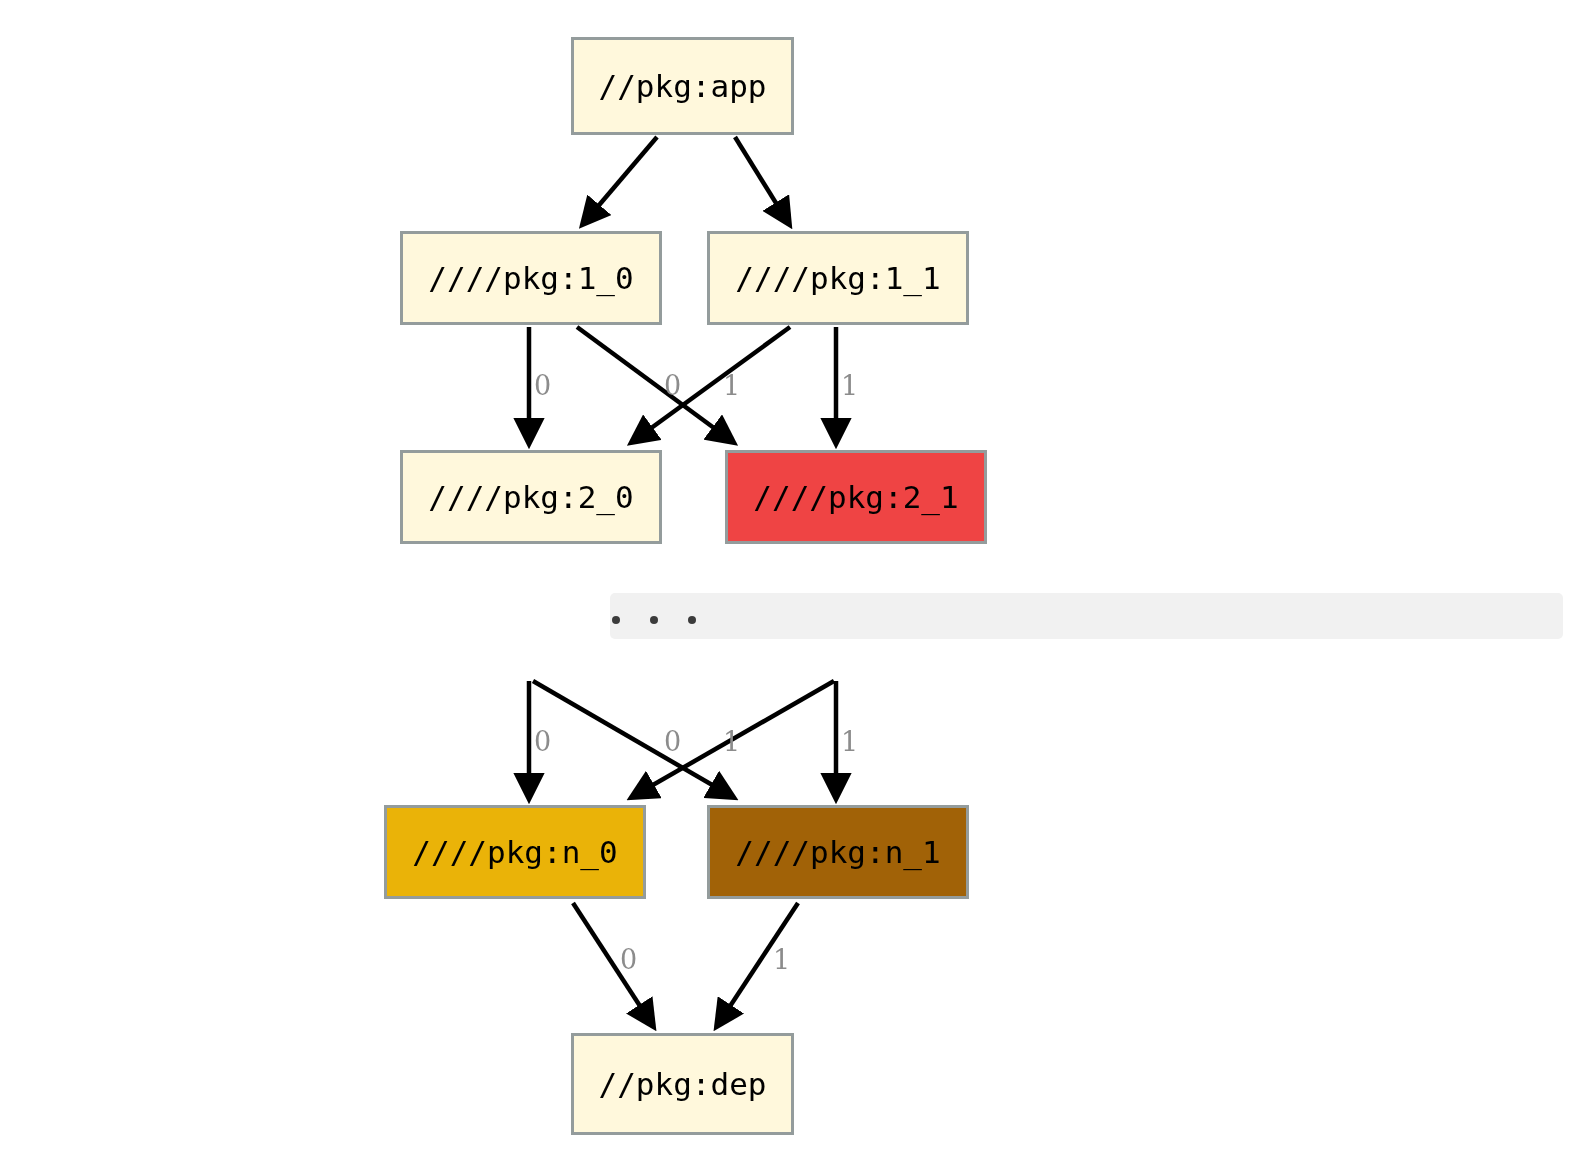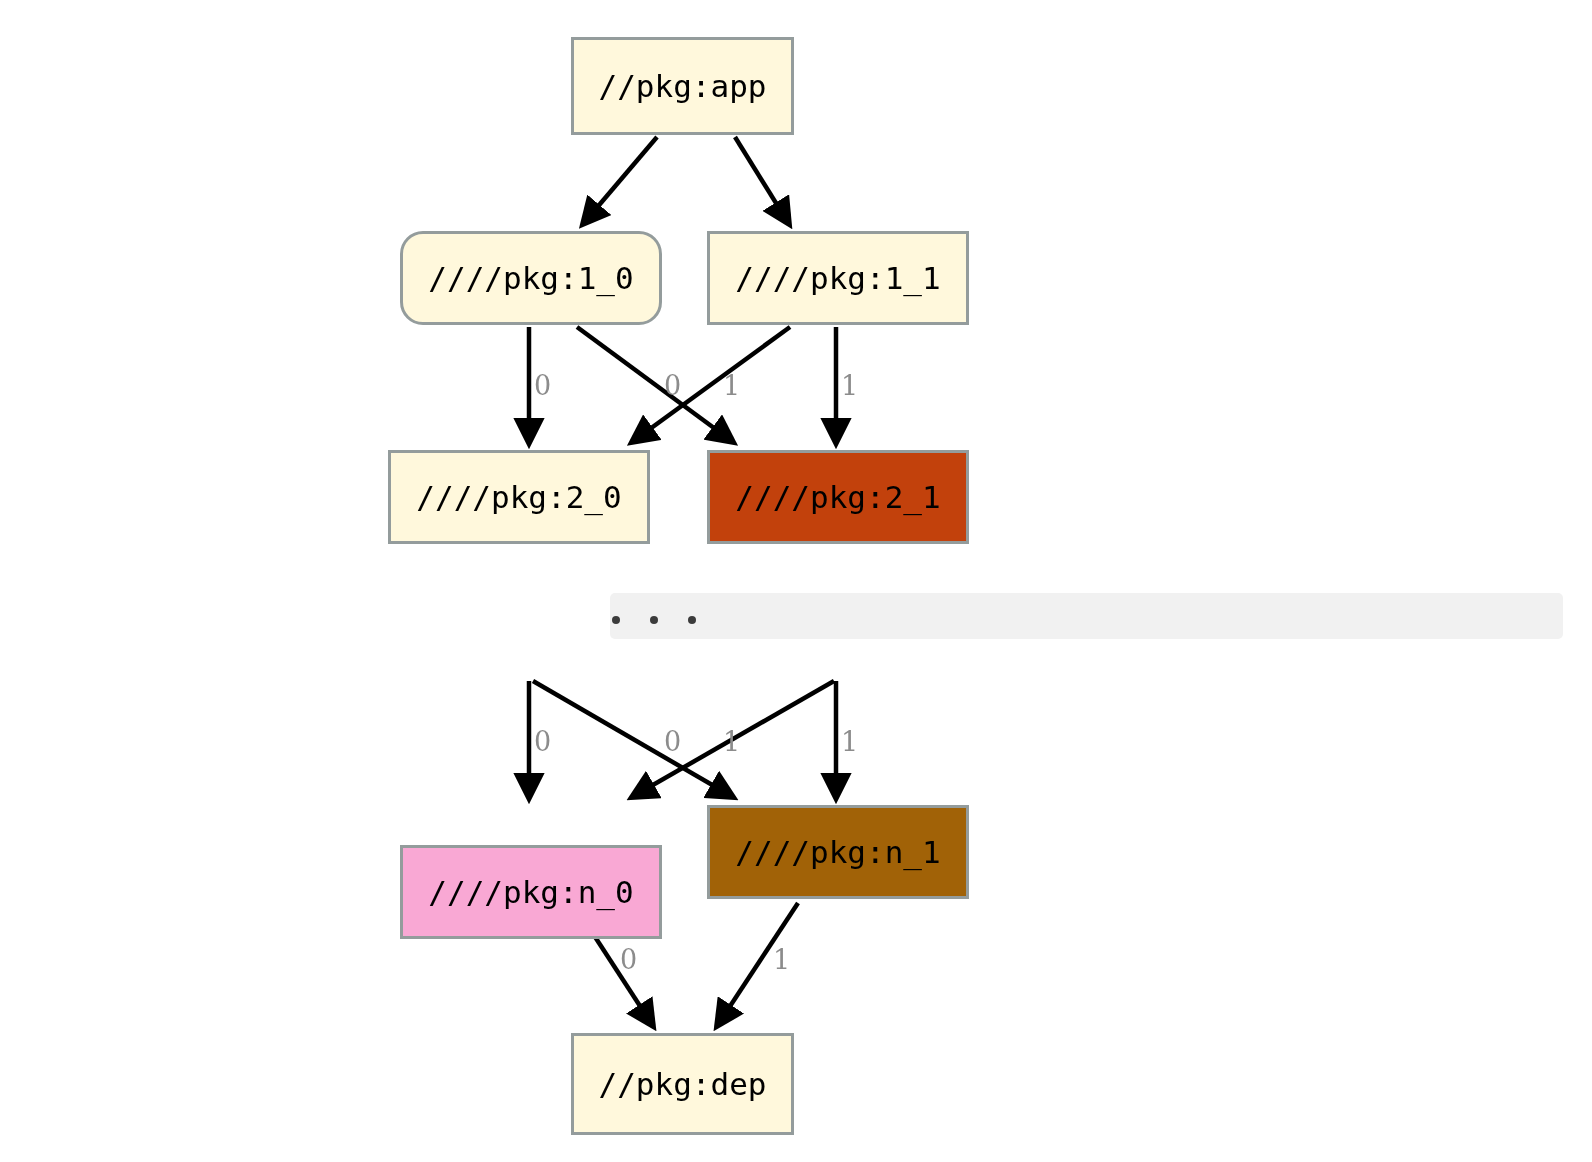--- a/index.html
+++ b/index.html
@@ -105,33 +105,33 @@
   <div class="ellipsis-band" style="left: 610px; top: 593px; width: 953px; height: 46px; background: rgb(241, 241, 241);"></div>
   <div class="ellipsis-dots" style="left: 612px; top: 616px;">
     <span class="ellipsis-dot"></span>
     <span class="ellipsis-dot"></span>
     <span class="ellipsis-dot"></span>
   </div>
 
   <div class="node-box" style="left: 571px; top: 37px; width: 223px; height: 98px; background: rgb(255, 248, 220); border-color: rgb(148, 156, 156);">
     <span class="node-label">//pkg:app</span>
   </div>
-  <div class="node-box" style="left: 400px; top: 231px; width: 262px; height: 94px; background: rgb(255, 248, 220); border-color: rgb(148, 156, 156); border-radius: 23px;">
+  <div class="node-box" style="left: 400px; top: 231px; width: 262px; height: 94px; background: rgb(255, 248, 220); border-color: rgb(148, 156, 156);">
     <span class="node-label">////pkg:1_0</span>
   </div>
   <div class="node-box" style="left: 707px; top: 231px; width: 262px; height: 94px; background: rgb(255, 248, 220); border-color: rgb(148, 156, 156); align-items: center;">
     <span class="node-label">////pkg:1_1</span>
   </div>
-  <div class="node-box" style="left: 388px; top: 450px; width: 262px; height: 94px; background: rgb(255, 248, 220); border-color: rgb(148, 156, 156);">
+  <div class="node-box" style="left: 400px; top: 450px; width: 262px; height: 94px; background: rgb(255, 248, 220); border-color: rgb(148, 156, 156);">
     <span class="node-label">////pkg:2_0</span>
   </div>
-  <div class="node-box" style="left: 707px; top: 450px; width: 262px; height: 94px; background: #c2410c; border-color: rgb(148, 156, 156);">
+  <div class="node-box" style="left: 725px; top: 450px; width: 262px; height: 94px; background: #ef4444; border-color: rgb(148, 156, 156);">
     <span class="node-label">////pkg:2_1</span>
   </div>
-  <div class="node-box" style="left: 400px; top: 805px; width: 262px; height: 94px; background: #f9a8d4; border-color: rgb(148, 156, 156); margin-top: 40px;">
+  <div class="node-box" style="left: 384px; top: 805px; width: 262px; height: 94px; background: #eab308; border-color: rgb(148, 156, 156);">
     <span class="node-label">////pkg:n_0</span>
   </div>
   <div class="node-box" style="left: 707px; top: 805px; width: 262px; height: 94px; background: #a16207; border-color: rgb(148, 156, 156);">
     <span class="node-label">////pkg:n_1</span>
   </div>
   <div class="node-box" style="left: 571px; top: 1033px; width: 223px; height: 102px; background: rgb(255, 248, 220); border-color: rgb(148, 156, 156); text-align: right;">
     <span class="node-label">//pkg:dep</span>
   </div>
 
   <span class="edge-label" style="left: 534px; top: 372px; color: rgb(140, 140, 140);">0</span>

